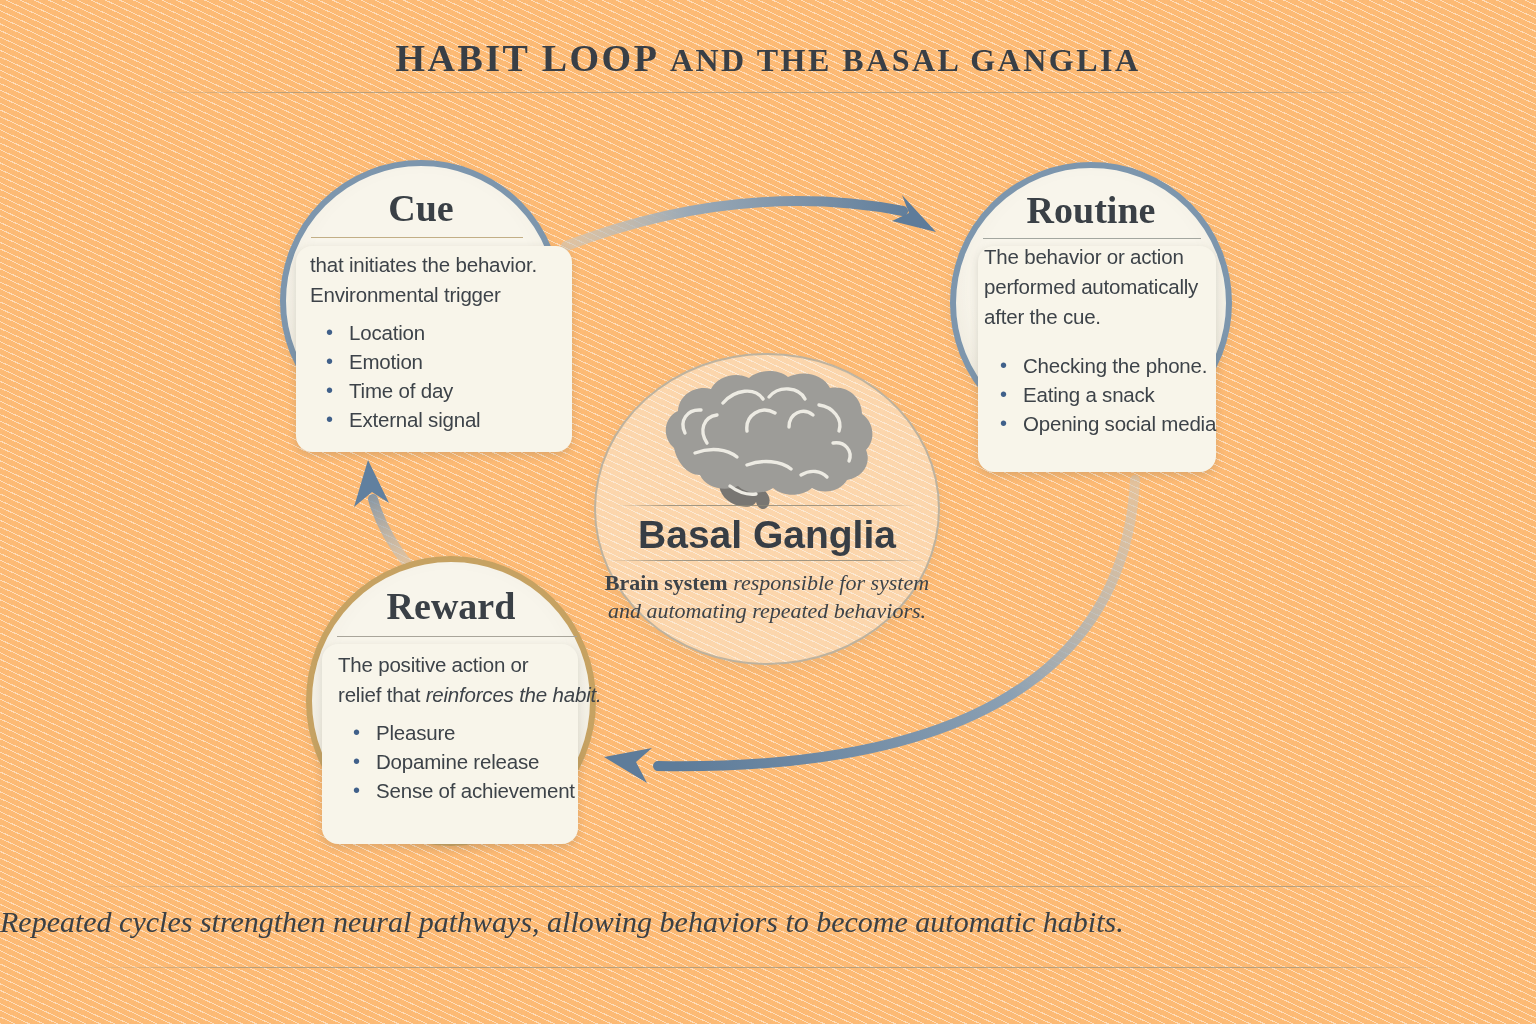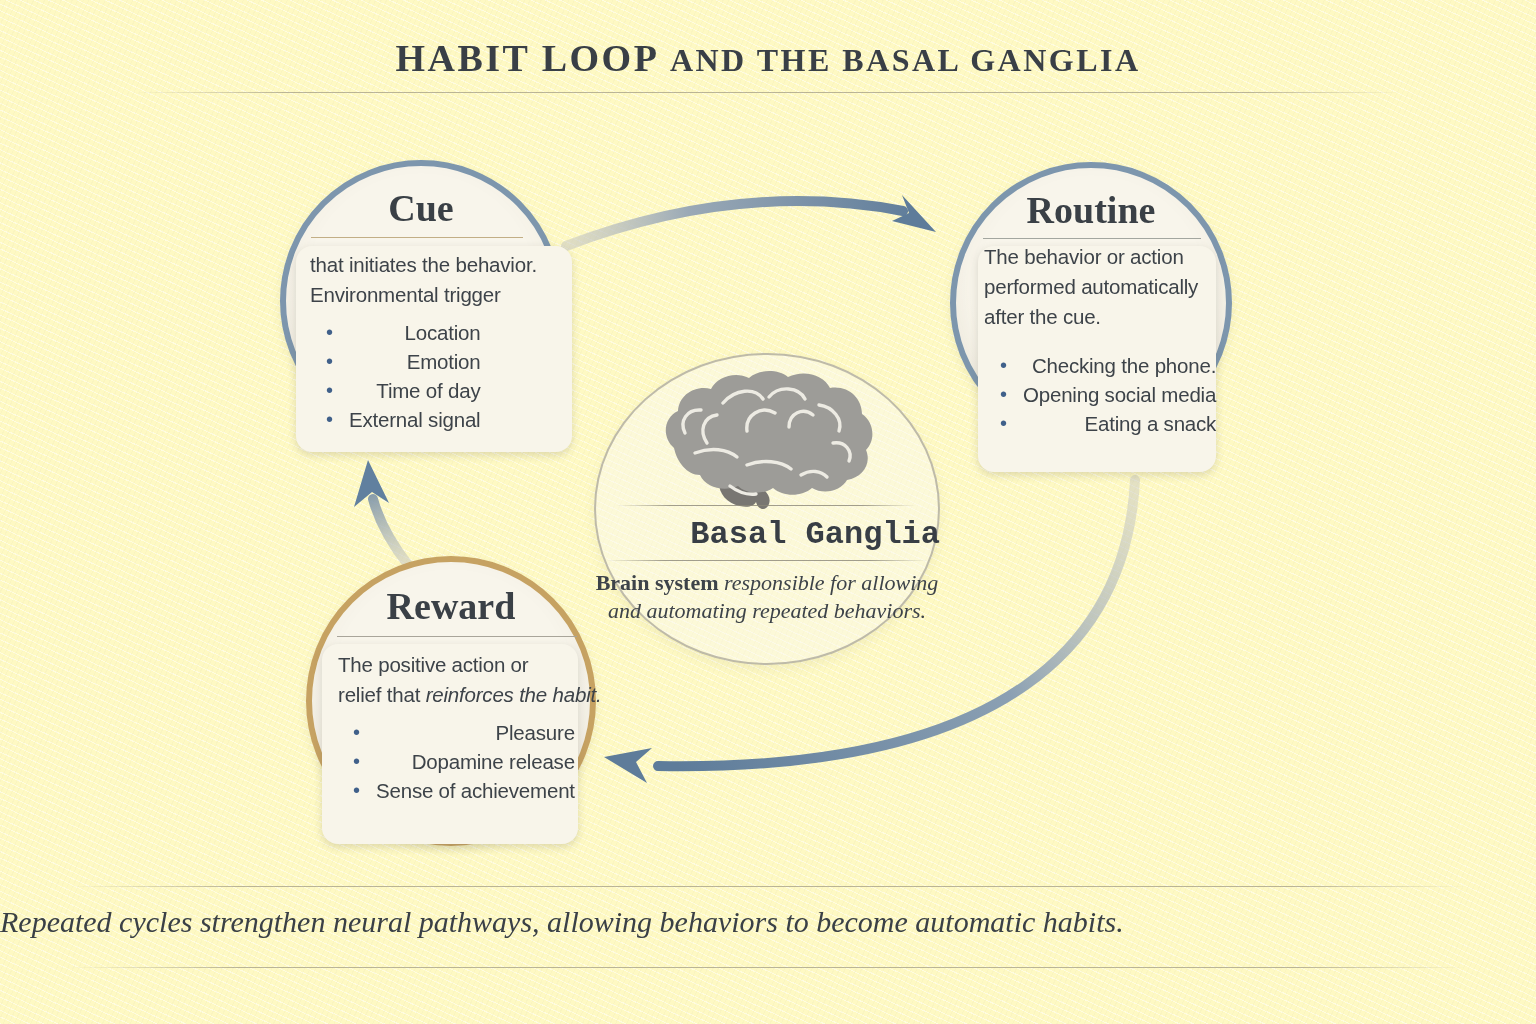--- a/index.html
+++ b/index.html
@@ -1,19 +1,19 @@
 <!DOCTYPE html>
 <html><head>
 <meta charset="utf-8">
 <style>
   * { margin:0; padding:0; box-sizing:border-box; }
   html,body { background:#e8e5da; }
   .stage {
     position:relative; width:1536px; height:1024px; overflow:hidden;
-    background:#fef9c3;
+    background:#fdba74;
     font-family:"Liberation Sans", sans-serif;
     color:#3d4349;
   }
   .paper-texture {
     position:absolute; inset:0; z-index:0; pointer-events:none;
     background:
       repeating-linear-gradient(115deg, rgba(176,168,143,0.055) 0 1px, transparent 1px 5px),
       repeating-linear-gradient(25deg, rgba(255,255,255,0.5) 0 1px, transparent 1px 6px);
   }
   
@@ -68,21 +68,21 @@
   .reward-rule  { left:31px; top:80px;  width:240px; background:#a9a59a; }
   .desc { position:absolute; font-size:20.5px; line-height:30px; color:#3d4349; letter-spacing:-0.2px; }
   .desc .dline { display:block; white-space:nowrap; }
   .cue-desc     { left:30px; top:90px; }
   .routine-desc { left:34px; top:80px; }
   .reward-desc  { left:32px; top:94px; }
   .it { font-style:italic; }
   .bullets { position:absolute; list-style:none; }
   .bullets li {
     position:relative; padding-left:27px; white-space:nowrap;
-    font-size:20.5px; line-height:29px; color:#3d4349; letter-spacing:-0.2px;text-align:right;
+    font-size:20.5px; line-height:29px; color:#3d4349; letter-spacing:-0.2px;
   }
   .bullets li::before {
     content:"\2022"; position:absolute; left:4px; top:0;
     color:#40608a; font-size:20px;
   }
   .cue-bullets     { left:42px; top:158px; }
   .routine-bullets { left:46px; top:189px; }
   .reward-bullets  { left:43px; top:162px; }
   
   .center-hub { position:absolute; left:594px; top:353px; width:346px; height:312px; z-index:2; }
@@ -91,23 +91,23 @@
     border:2px solid rgba(170,166,152,0.75);
     background:rgba(251,249,242,0.45);
     box-shadow: 0 5px 12px rgba(120,113,90,0.08);
   }
   .brain-svg { position:absolute; left:56px; top:17px; }
   .hub-line { position:absolute; height:1px;
     background:linear-gradient(90deg, rgba(150,146,130,0), rgba(139,135,120,0.8) 18%, rgba(139,135,120,0.8) 82%, rgba(150,146,130,0)); }
   .hub-line-a { left:22px; top:152px; width:300px; }
   .hub-line-b { left:12px; top:207px; width:322px; }
   .hub-title {
-    position:absolute; left:0; top:158px; width:100%; text-align:right;
-    font-family:Liberation Mono, monospace; font-weight:700;
-    font-size:32px; line-height:48px; color:#383e45;
+    position:absolute; left:0; top:158px; width:100%; text-align:center;
+    font-family:Liberation Sans, sans-serif; font-weight:700;
+    font-size:39px; line-height:48px; color:#383e45;
   }
   .hub-desc {
     position:absolute; left:0; top:216px; width:100%; text-align:center;
     font-family:"Liberation Serif", serif; font-size:22px; line-height:28px; color:#3d4349;
   }
   .hub-desc .cdline { display:block; white-space:nowrap; }
   .hub-desc .b { font-weight:700; }
 </style>
 </head>
 <body>
@@ -171,22 +171,22 @@
     <div class="card routine-card"></div>
     <h2 class="node-title routine-title">Routine</h2>
     <div class="rule routine-rule"></div>
     <p class="desc routine-desc">
         <span class="dline">The behavior or action</span>
         <span class="dline">performed automatically</span>
         <span class="dline">after the cue.</span>
       </p>
     <ul class="bullets routine-bullets">
       <li>Checking the phone.</li>
+      <li>Eating a snack</li>
       <li>Opening social media</li>
-      <li>Eating a snack</li>
     </ul>
   </section>
 
   <section class="node node-reward">
     <div class="circle circle-gold"></div>
     <div class="card reward-card"></div>
     <h2 class="node-title reward-title">Reward</h2>
     <div class="rule reward-rule"></div>
     <p class="desc reward-desc">
         <span class="dline">The positive action or</span>
@@ -216,21 +216,21 @@
         <path d="M45,83 C61,77 77,79 87,87"></path>
         <path d="M97,95 C113,89 131,91 141,99"></path>
         <path d="M151,105 C161,99 171,101 177,107"></path>
         <path d="M80,116 C88,122 98,125 106,124"></path>
       </g>
     </svg>
     <div class="hub-line hub-line-a"></div>
     <h2 class="hub-title">Basal Ganglia</h2>
     <div class="hub-line hub-line-b"></div>
     <p class="hub-desc">
-        <span class="cdline"><span class="b">Brain system </span><span class="it">responsible for allowing</span></span>
+        <span class="cdline"><span class="b">Brain system </span><span class="it">responsible for system</span></span>
         <span class="cdline it">and automating repeated behaviors.</span>
       </p>
   </section>
 
   <div class="hairline hl-foot-a"></div>
   <p class="footer-caption">Repeated cycles strengthen neural pathways, allowing behaviors to become automatic habits.</p>
   <div class="hairline hl-foot-b"></div>
 </div>
 
 </body></html>

